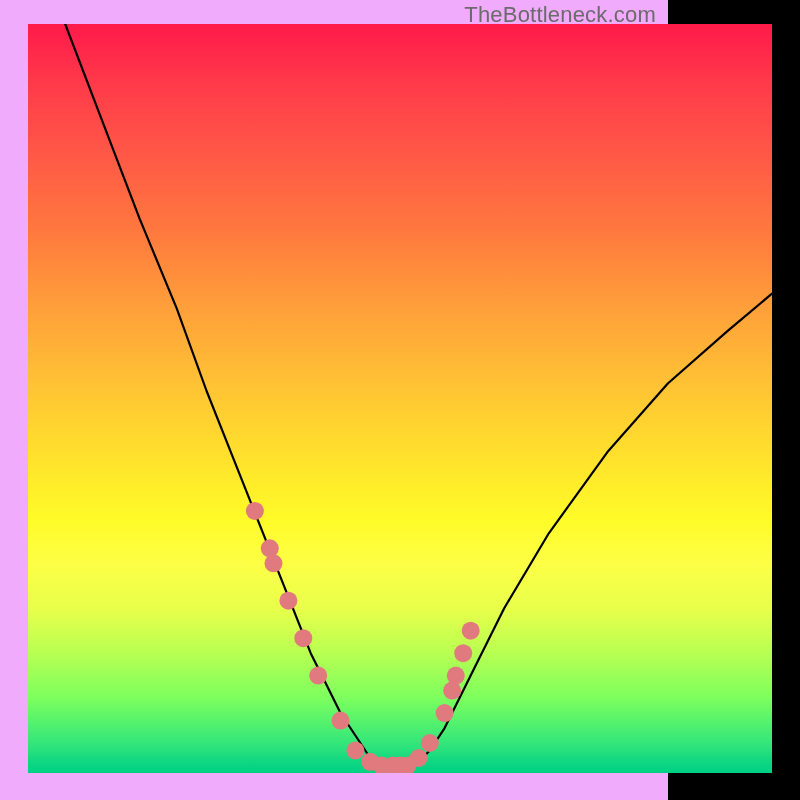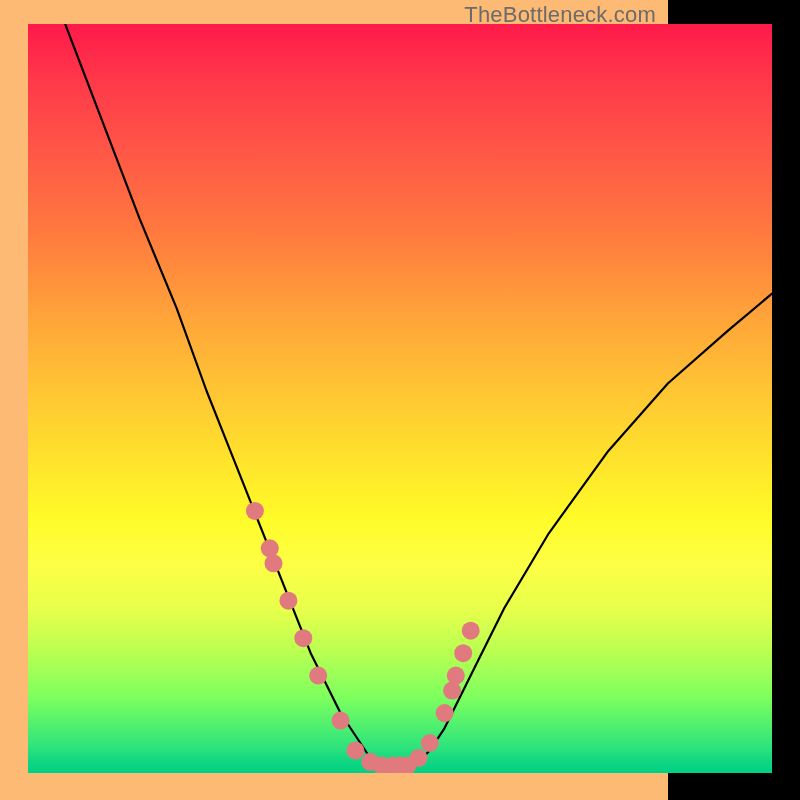--- a/index.html
+++ b/index.html
@@ -8,21 +8,21 @@
     width: 800px;
     height: 800px;
     overflow: hidden;
     background: #000;
     font-family: Arial, Helvetica, sans-serif;
   }
   .frame {
     position: absolute;
     left: 0; top: 0;
     width: 668px; height: 800px;
-    background: #fdba74;
+    background: #f0abfc;
     text-decoration: underline;
   }
   .plot {
     position: absolute;
     left: 28px;
     top: 24px;
     width: 744px;
     height: 749px;
     
     background: linear-gradient(to bottom,

